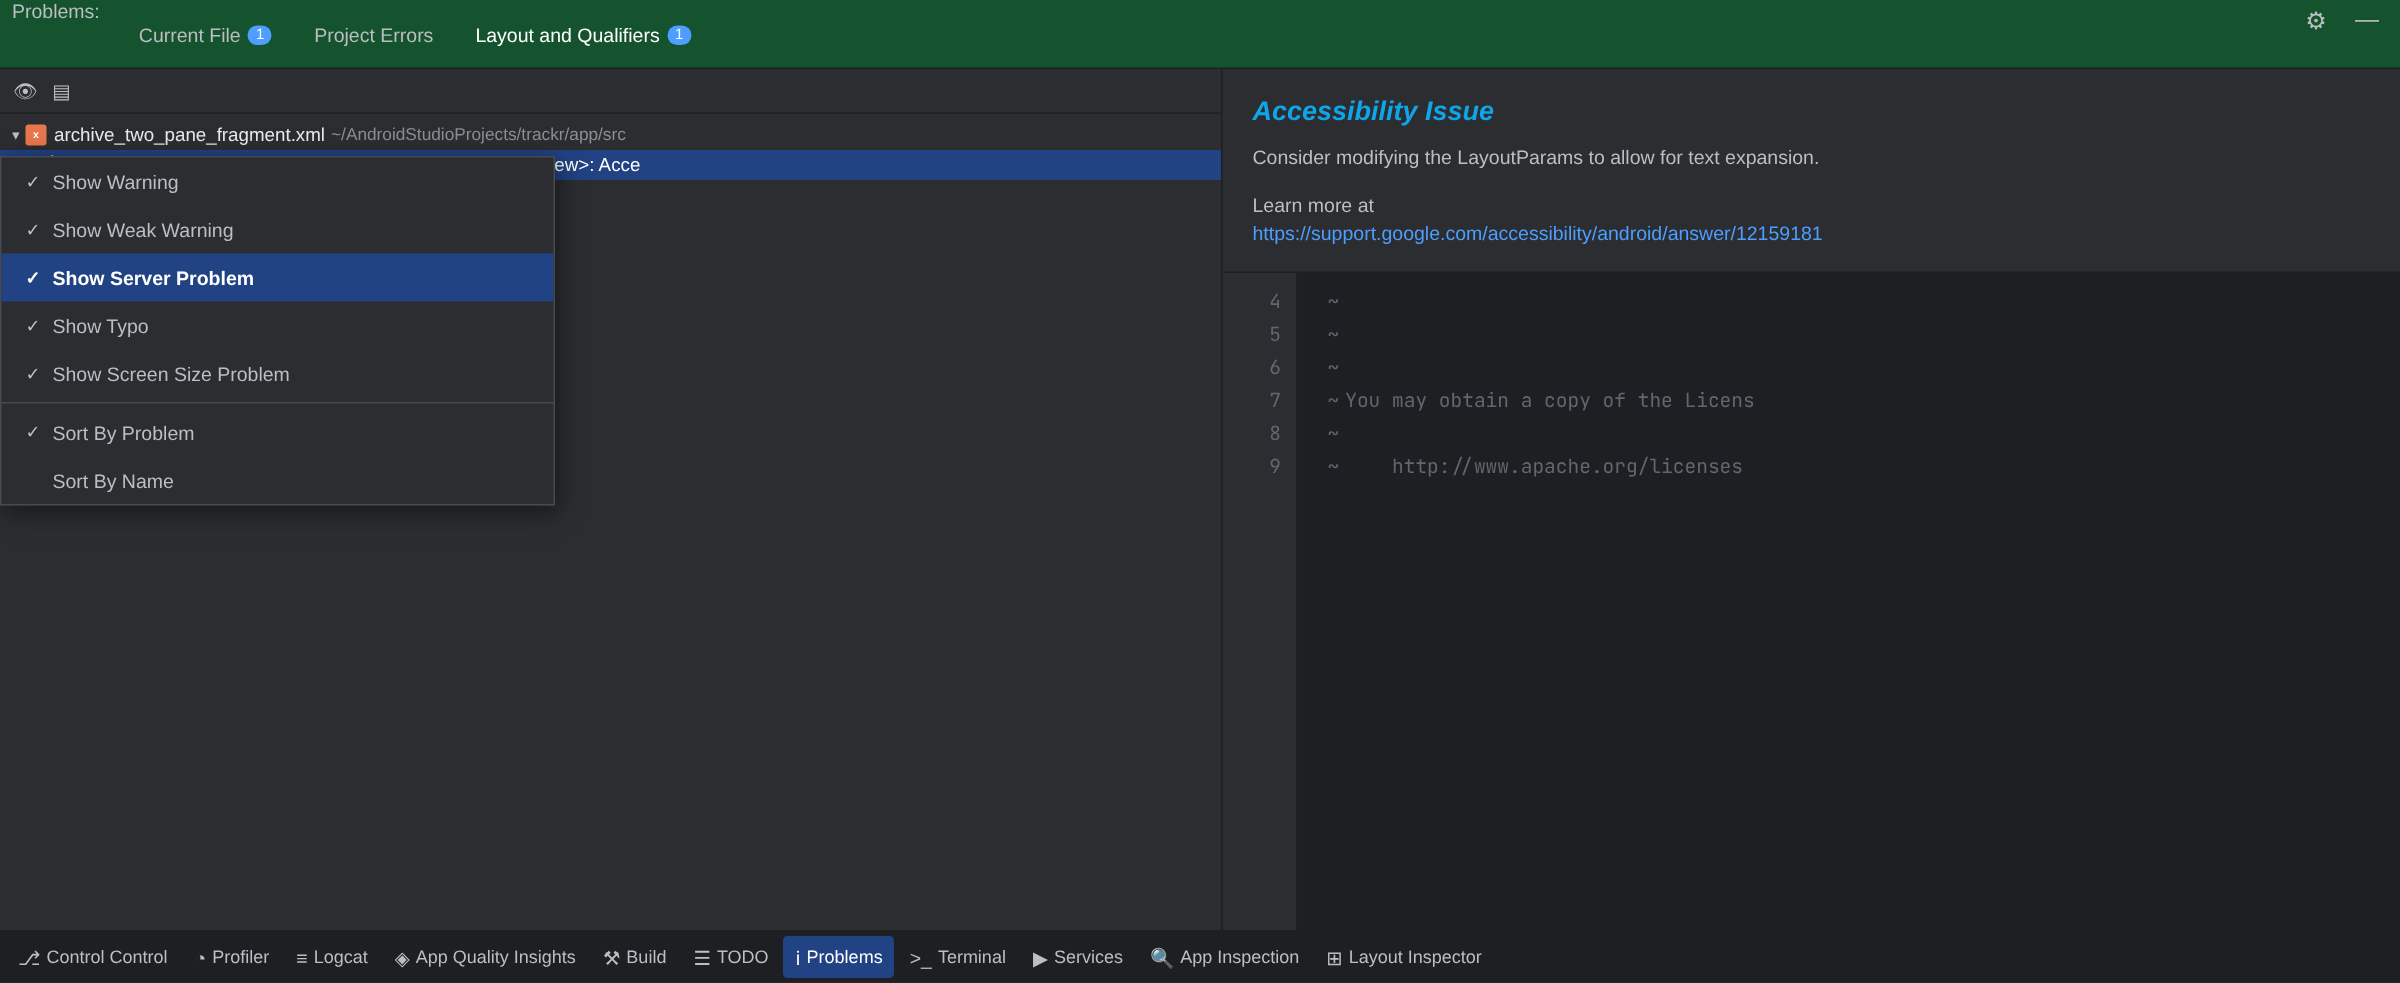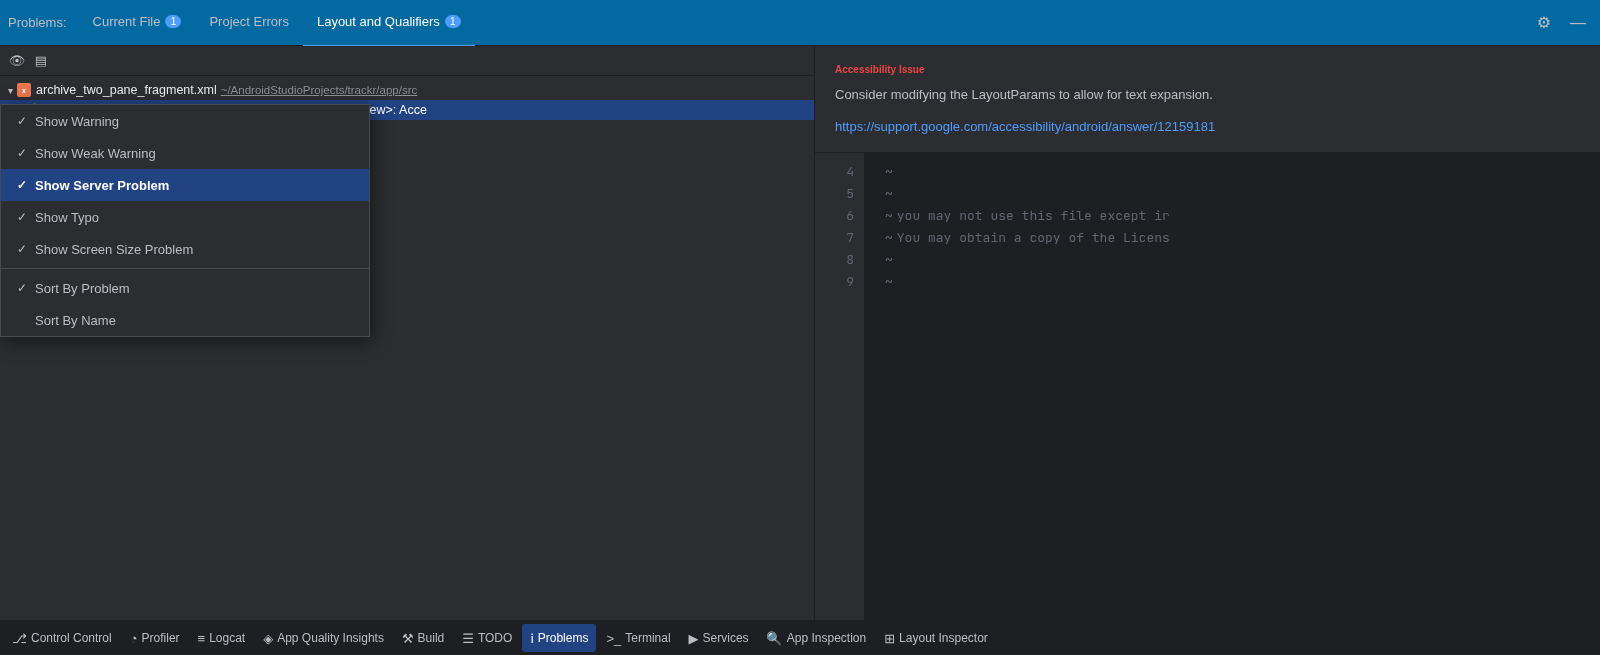--- a/index.html
+++ b/index.html
@@ -10,22 +10,22 @@
       width: 1600px;
       height: 655px;
       overflow: hidden;
       display: flex;
       flex-direction: column;
     }
 
     
     .tab-bar {
       display: flex;
-      align-items: center;
-      background: #0369a1;
+      align-items: flex-start;
+      background: #14532d;
       border-bottom: 1px solid #1e1f22;
       height: 46px;
       padding: 0 8px;
       flex-shrink: 0;
     }
     .tab-bar-label {
       color: #bcbec4;
       font-size: 13px;
       margin-right: 12px;
       font-weight: 500;
@@ -166,21 +166,20 @@
       align-items: center;
       justify-content: center;
       margin-right: 5px;
       flex-shrink: 0;
       font-size: 12px;
     }
     .file-path {
       color: #8c8e94;
       font-size: 11.5px;
       margin-left: 4px;
-      text-decoration: underline;
     }
 
     
     .dropdown-menu {
       position: absolute;
       top: 58px;
       left: 0;
       width: 370px;
       background: #2b2d30;
       border: 1px solid #484a50;
@@ -224,24 +223,25 @@
       overflow: hidden;
     }
 
     
     .accessibility-info {
       padding: 18px 20px;
       border-bottom: 1px solid #1e1f22;
       flex-shrink: 0;
     }
     .accessibility-title {
-      font-size: 10px;
+      font-size: 18px;
       font-weight: 600;
-      color: #ef4444;
+      color: #0ea5e9;
       margin-bottom: 10px;
+      font-style: italic;
     }
     .accessibility-desc {
       font-size: 13px;
       color: #bcbec4;
       margin-bottom: 14px;
       line-height: 1.5;
     }
     .learn-more-label {
       font-size: 13px;
       color: #bcbec4;
@@ -404,20 +404,21 @@
         <span>Sort By Name</span>
       </div>
     </div>
   </div>
 
   <div class="right-panel">
 
     <div class="accessibility-info">
       <div class="accessibility-title">Accessibility Issue</div>
       <div class="accessibility-desc">Consider modifying the LayoutParams to allow for text expansion.</div>
+      <div class="learn-more-label">Learn more at</div>
       <div class="learn-more-link">https://support.google.com/accessibility/android/answer/12159181</div>
     </div>
 
     <div class="code-editor">
       <div class="line-numbers">
         <div class="line-number">4</div>
         <div class="line-number">5</div>
         <div class="line-number">6</div>
         <div class="line-number">7</div>
         <div class="line-number">8</div>
@@ -425,31 +426,31 @@
       </div>
       <div class="code-lines">
         <div class="code-line">
           <span class="code-tilde">~</span>
         </div>
         <div class="code-line">
           <span class="code-tilde">~</span>
         </div>
         <div class="code-line">
           <span class="code-tilde">~</span>
-          <span class="code-text"> you may not use this file except ir</span>
         </div>
         <div class="code-line">
           <span class="code-tilde">~</span>
           <span class="code-text"> You may obtain a copy of the Licens</span>
         </div>
         <div class="code-line">
           <span class="code-tilde">~</span>
         </div>
         <div class="code-line">
           <span class="code-tilde">~</span>
+          <span class="code-text">&nbsp;&nbsp;&nbsp;&nbsp;http://www.apache.org/licenses</span>
         </div>
       </div>
     </div>
   </div>
 
 </div>
 
 <div class="status-bar">
   <div class="status-item">
     <span class="status-icon">⎇</span>

